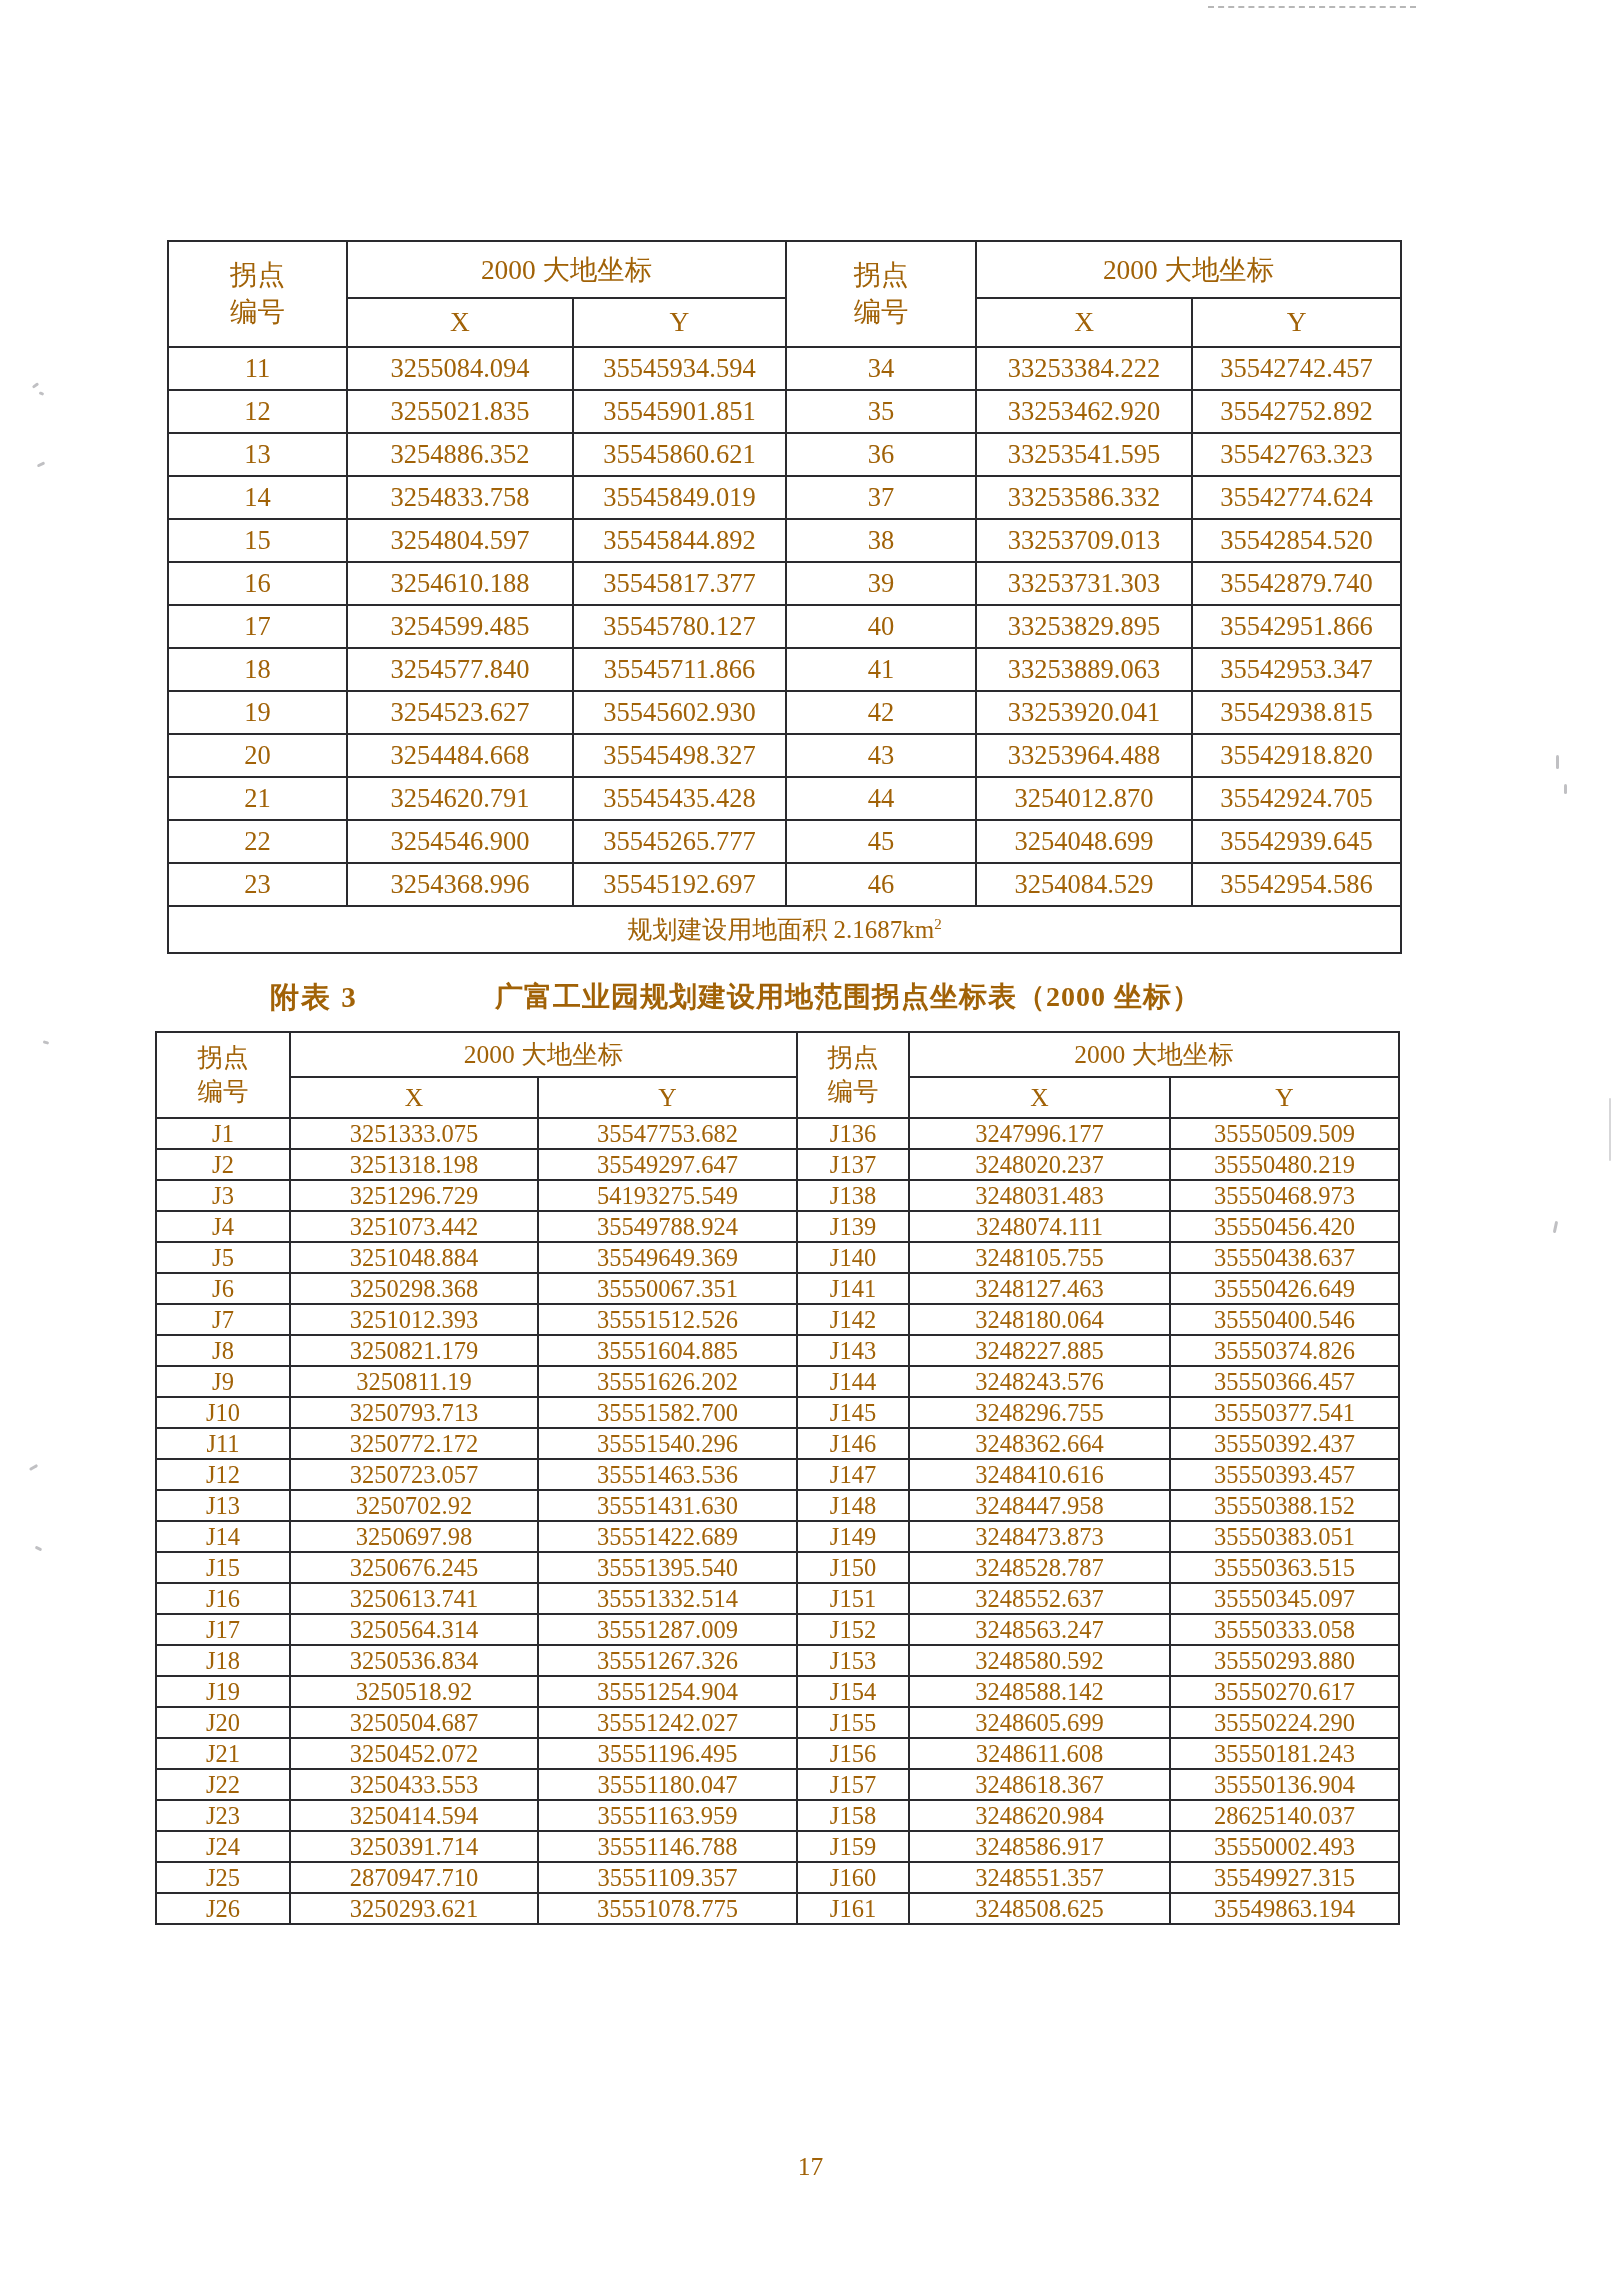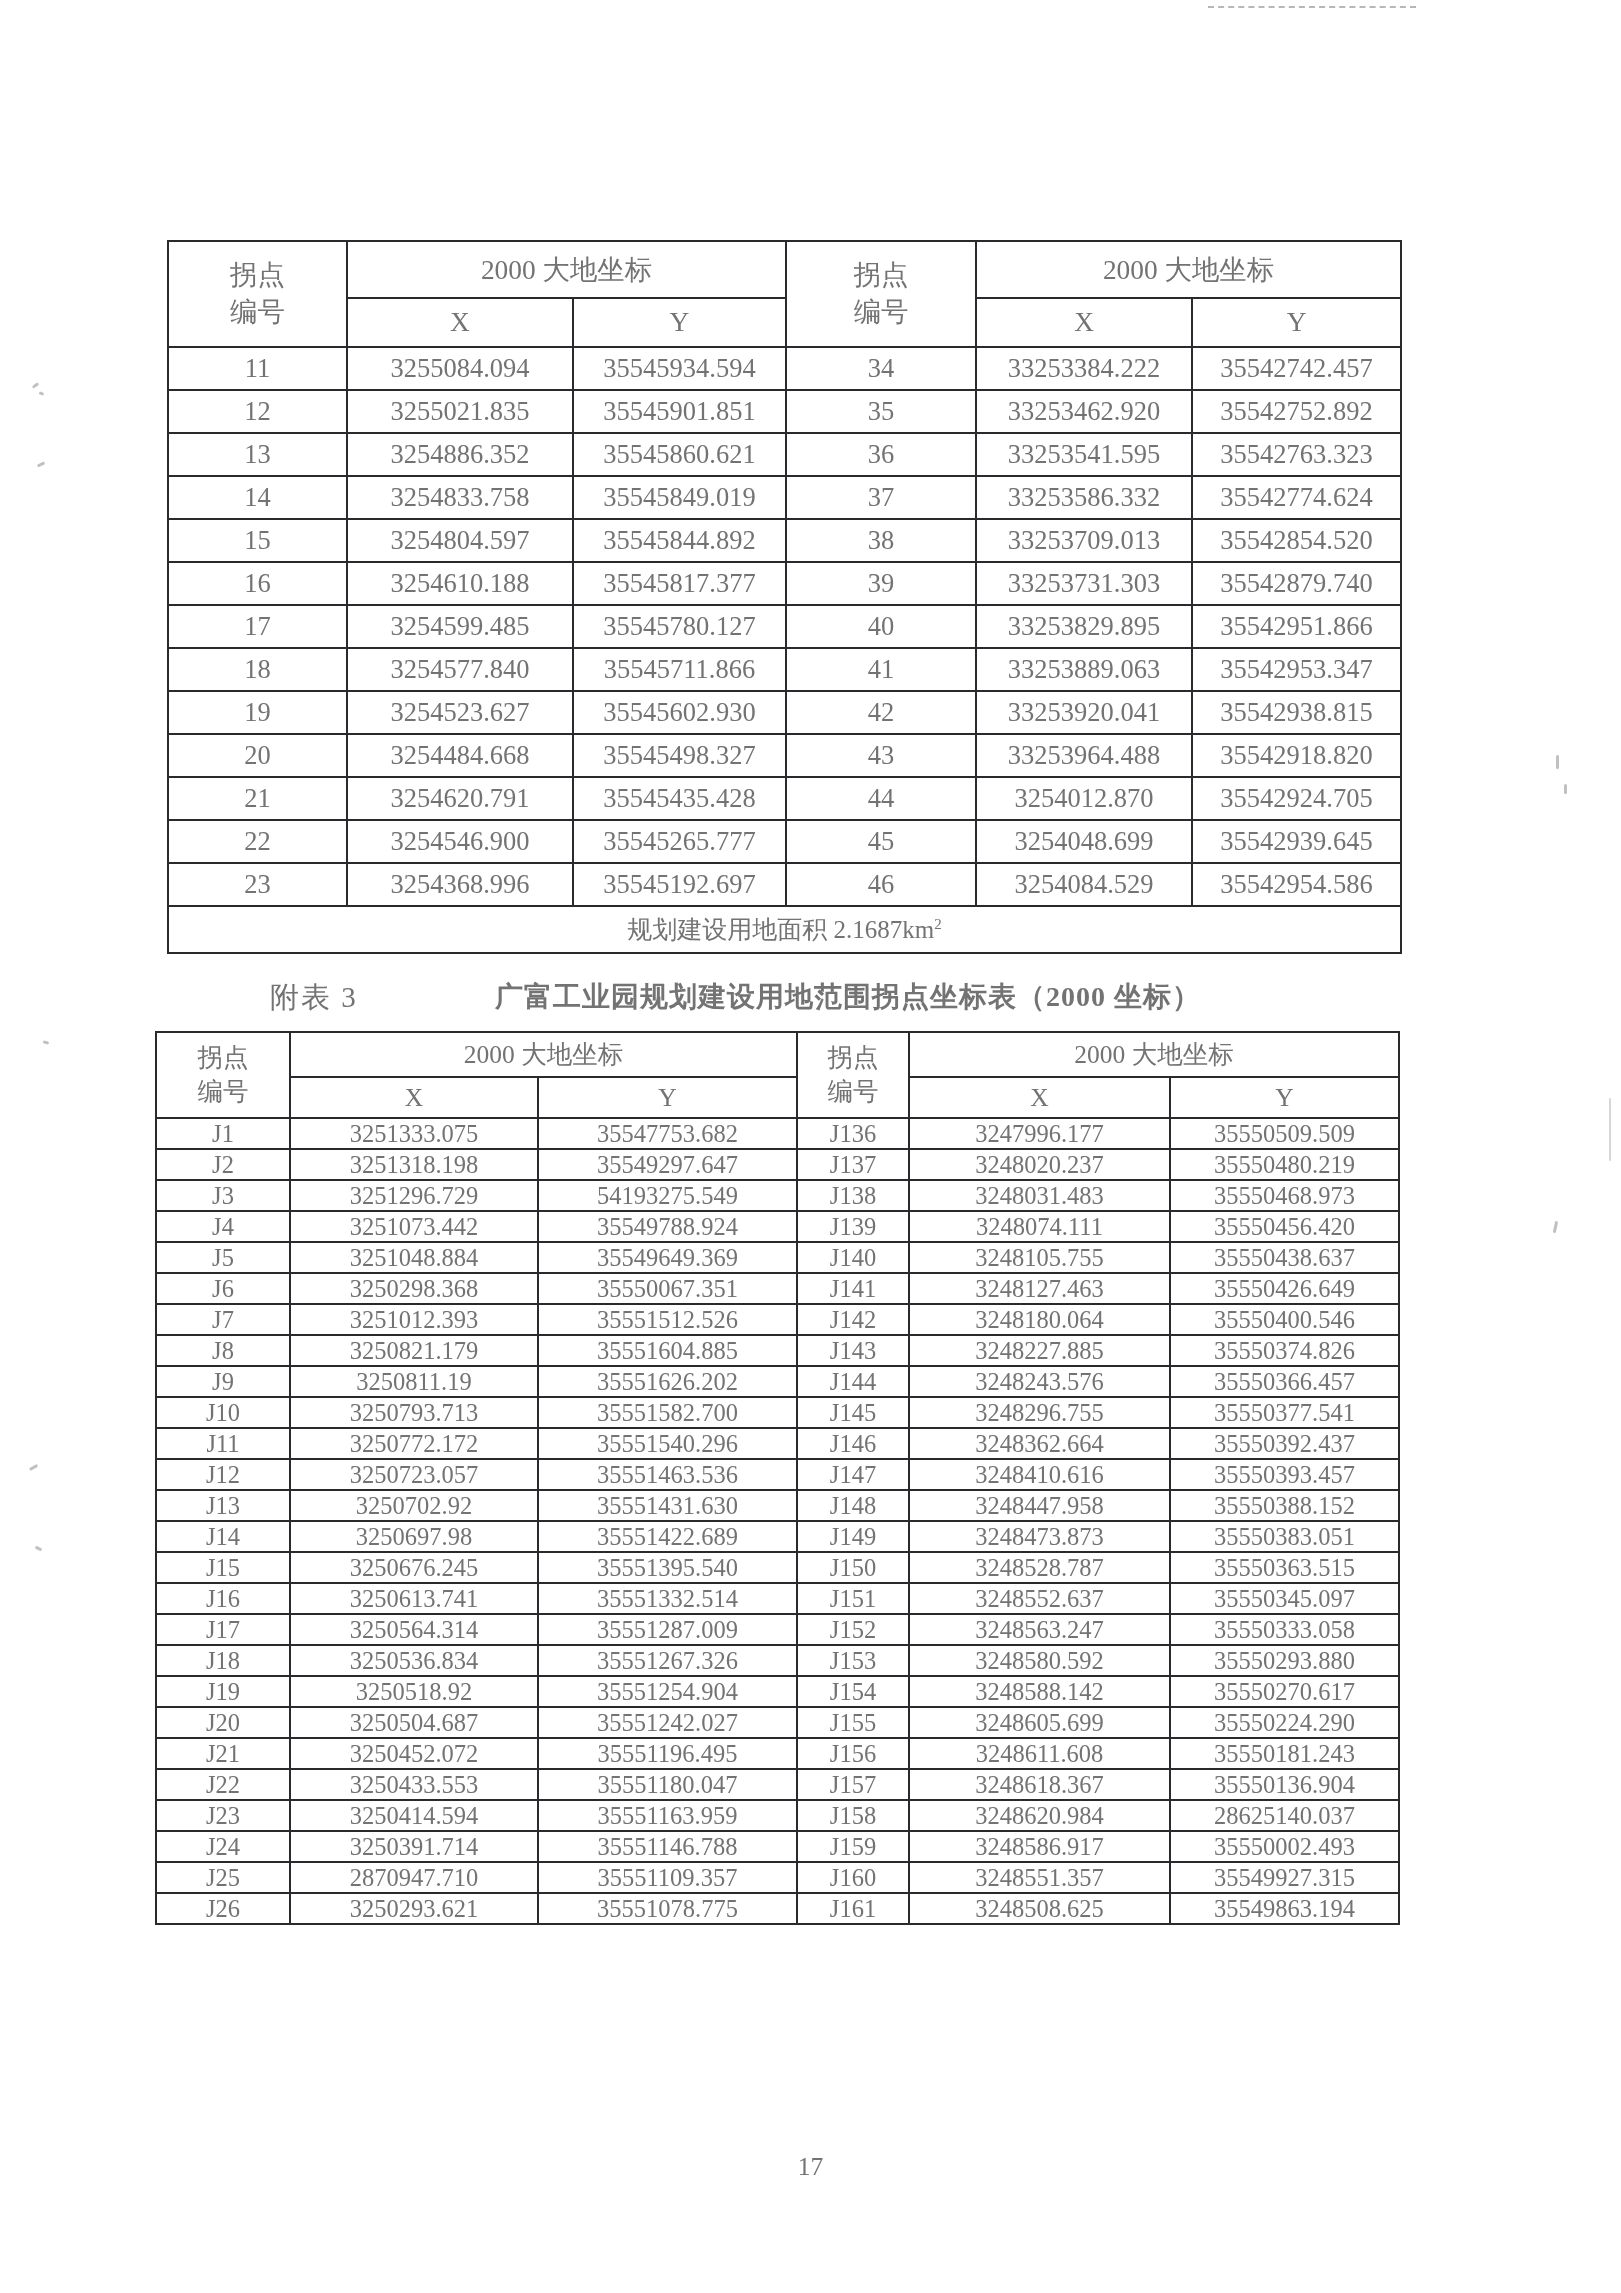--- a/index.html
+++ b/index.html
@@ -1,21 +1,21 @@
 <!DOCTYPE html>
 <html><head>
 <meta charset="utf-8">
 <style>
   html,body{margin:0;padding:0;background:#e8e8e8;}
   .page{
     position:relative;
     width:1621px;height:2294px;
     background:#ffffff;
     font-family:"Liberation Serif","DejaVu Serif",serif;
-    color:#737373;
+    color:#a16207;
     overflow:hidden;
   }
   table{border-collapse:collapse;table-layout:fixed;position:absolute;background:#fff;}
   th,td{
     border:2px solid #2a2a2e;
     text-align:center;vertical-align:middle;
     padding:0 2px;
     overflow:hidden;white-space:nowrap;
   }
   
@@ -26,21 +26,21 @@
   .t1 tfoot td{height:45px;font-size:25px;}
   
   .t2{left:155px;top:1031px;width:1243px;font-size:24.5px;}
   .t2 thead tr.h1 th{height:43px;font-weight:normal;font-size:25.5px;}
   .t2 thead tr.h2 th{height:39px;font-weight:normal;font-size:25.5px;}
   .t2 tbody td{height:29px;}
   .pt-head{line-height:1.35;font-size:27.4px;}
   .t2 .pt-head{font-size:25.5px;}
   sup{font-size:0.6em;}
   .caption{position:absolute;left:0;top:978px;width:1621px;height:41px;}
-  .cap-label{position:absolute;left:270px;top:0;font-size:29px;font-weight:normal;letter-spacing:2px;}
+  .cap-label{position:absolute;left:270px;top:0;font-size:29px;font-weight:bold;letter-spacing:2px;}
   .cap-title{position:absolute;left:495px;top:0;font-size:28px;font-weight:bold;letter-spacing:1px;}
   .pageno{position:absolute;left:0;top:2152px;width:1621px;text-align:center;font-size:25.5px;}
   
   .dash-line{position:absolute;left:1208px;top:5.9px;width:208px;border-top:2px dashed #9a9a9a;opacity:.7;}
   .mark{position:absolute;background:#8d8d92;border-radius:2px;opacity:.55;}
   .m1{left:32px;top:384px;width:6.9px;height:2.9px;transform:rotate(-35deg);}
   .m2{left:39px;top:392px;width:4.9px;height:2.9px;transform:rotate(20deg);}
   .m3{left:37px;top:463px;width:7.8px;height:2.9px;transform:rotate(-25deg);}
   .m4{left:43px;top:1041px;width:5.9px;height:2.9px;transform:rotate(15deg);}
   .m5{left:29px;top:1466px;width:8.8px;height:2.9px;transform:rotate(-30deg);}

